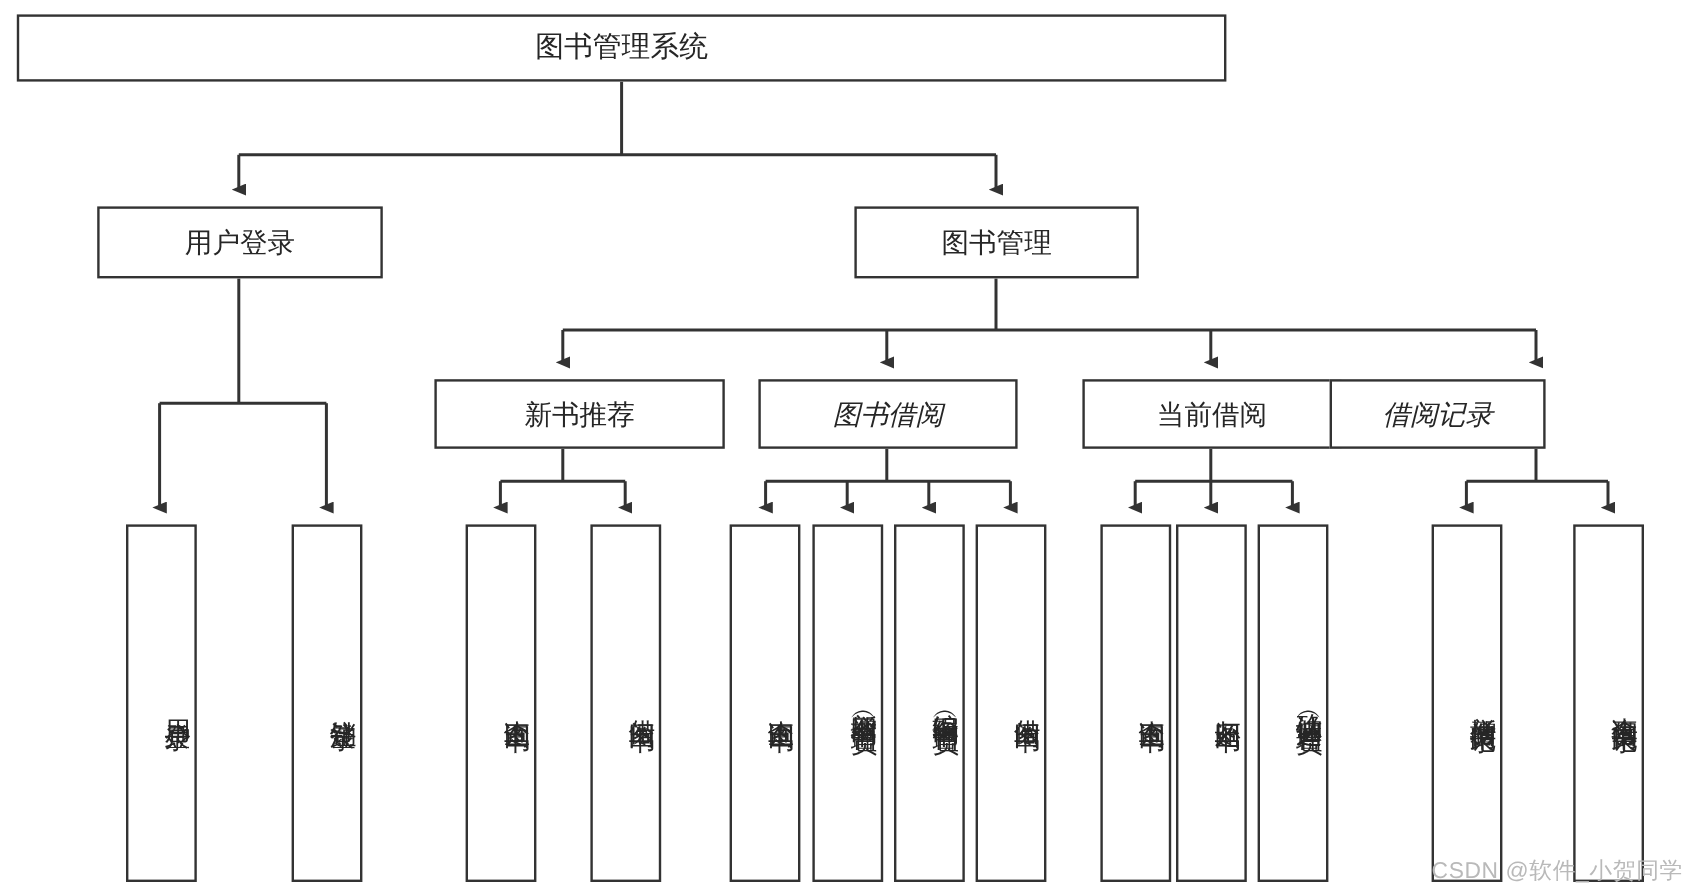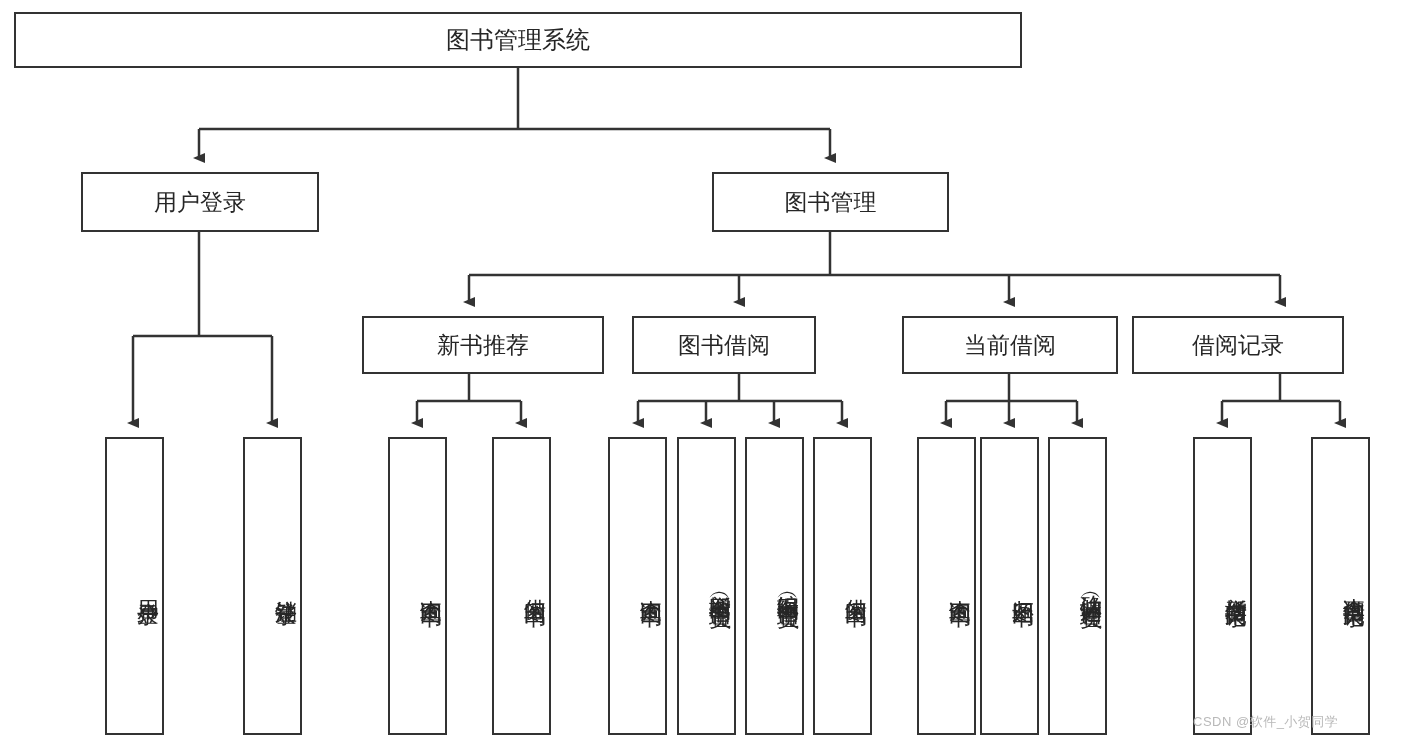--- a/index.html
+++ b/index.html
@@ -52,21 +52,21 @@
     align-items: flex-start;
     justify-content: center;
   }
   .node.v > span {
     writing-mode: vertical-rl;
     text-orientation: upright;
     display: block;
   }
   .watermark {
     position: absolute;
-    font-size: 13px;
+    font-size: 19px;
     color: #b9b9b9;
     white-space: nowrap;
     letter-spacing: 0.5px;
     pointer-events: none;
   }
 </style>
 </head>
 <body>
 
 <div id="canvas">
@@ -135,29 +135,29 @@
   </div>
 
   <div class="node h" style="left:712px; top:172px; width:237px; height:60px;">
     <span>图书管理</span>
   </div>
 
   <div class="node h" style="left:362px; top:316px; width:242px; height:58px;">
     <span>新书推荐</span>
   </div>
 
-  <div class="node h" style="left:632px; top:316px; width:184px; height:58px;">
+  <div class="node h" style="left:632px; top:316px; width:216px; height:58px;font-style:italic;">
     <span>图书借阅</span>
   </div>
 
   <div class="node h" style="left:902px; top:316px; width:216px; height:58px;align-items:center;">
     <span>当前借阅</span>
   </div>
 
-  <div class="node h" style="left:1132px; top:316px; width:212px; height:58px;">
+  <div class="node h" style="left:1108px; top:316px; width:180px; height:58px;font-style:italic;">
     <span>借阅记录</span>
   </div>
 
   <div class="node v" style="left:105px; top:437px; width:59px; height:298px;">
     <span>用户登录</span>
   </div>
 
   <div class="node v" style="left:243px; top:437px; width:59px; height:298px;">
     <span>注销登录</span>
   </div>

